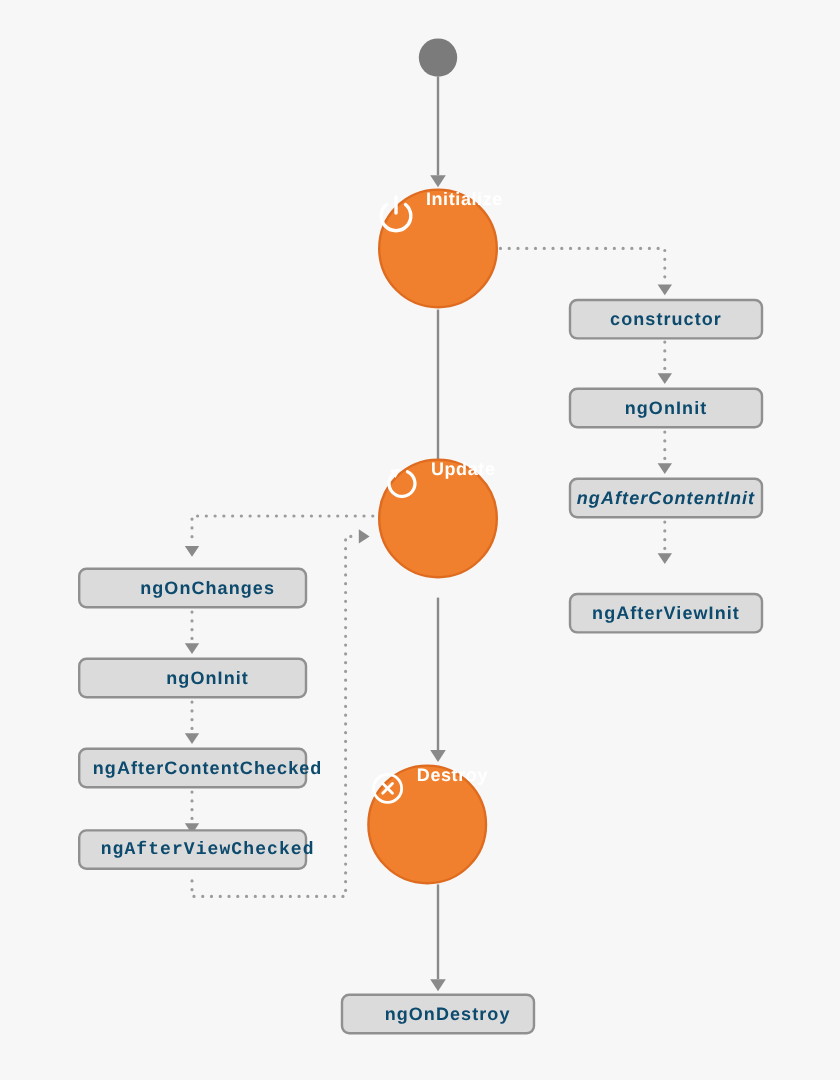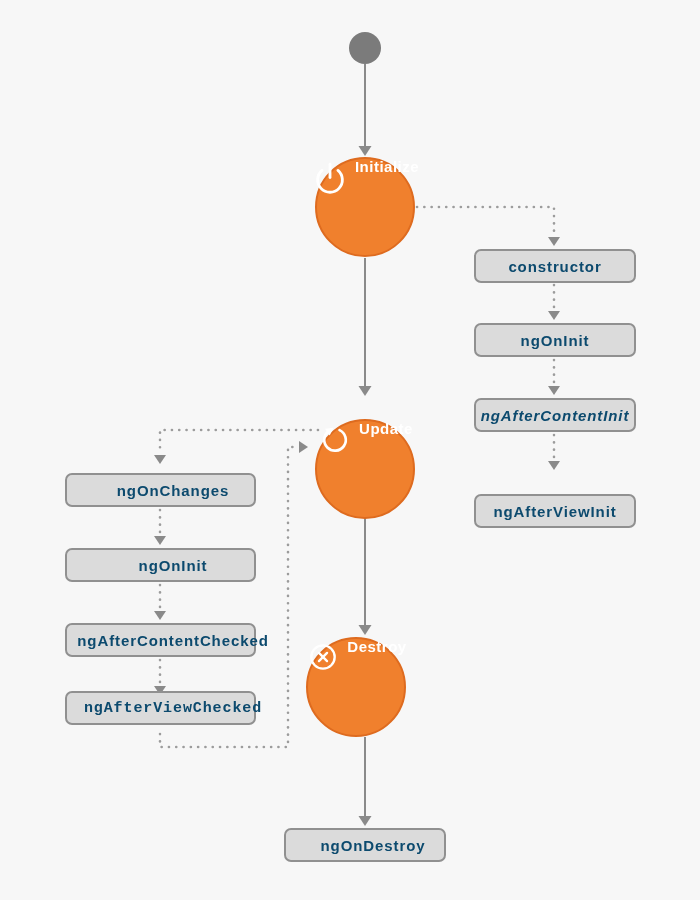--- a/index.html
+++ b/index.html
@@ -112,21 +112,21 @@
   <div class="start-node"></div>
 
   <div class="stage-node" style="left:315px;top:157px;">
     <svg class="node-icon" width="38" height="38" viewBox="0 0 40 40">
       <path d="M11.64 12.04 A13 13 0 1 0 28.36 12.04" fill="none" stroke="#ffffff" stroke-width="3" stroke-linecap="round"></path>
       <line x1="20" y1="5.5" x2="20" y2="19.5" stroke="#ffffff" stroke-width="3" stroke-linecap="round"></line>
     </svg>
     <span class="node-label">Initialize</span>
   </div>
 
-  <div class="stage-node" style="left:315px;top:419px;">
+  <div class="stage-node" style="left:315px;top:382px;">
     <svg class="node-icon" width="36" height="36" viewBox="0 0 40 40">
       <path d="M25.07 10.13 A12 12 0 1 1 13.12 11.17" fill="none" stroke="#ffffff" stroke-width="3" stroke-linecap="round"></path>
       <polygon points="-2,-4.5 6.5,0 -2,4.5" fill="#ffffff" transform="translate(13.12,11.17) rotate(-35)"></polygon>
     </svg>
     <span class="node-label">Update</span>
   </div>
 
   <div class="stage-node" style="left:306px;top:637px;">
     <svg class="node-icon" width="36" height="36" viewBox="0 0 40 40">
       <circle cx="20" cy="20" r="13" fill="none" stroke="#ffffff" stroke-width="2.6"></circle>

